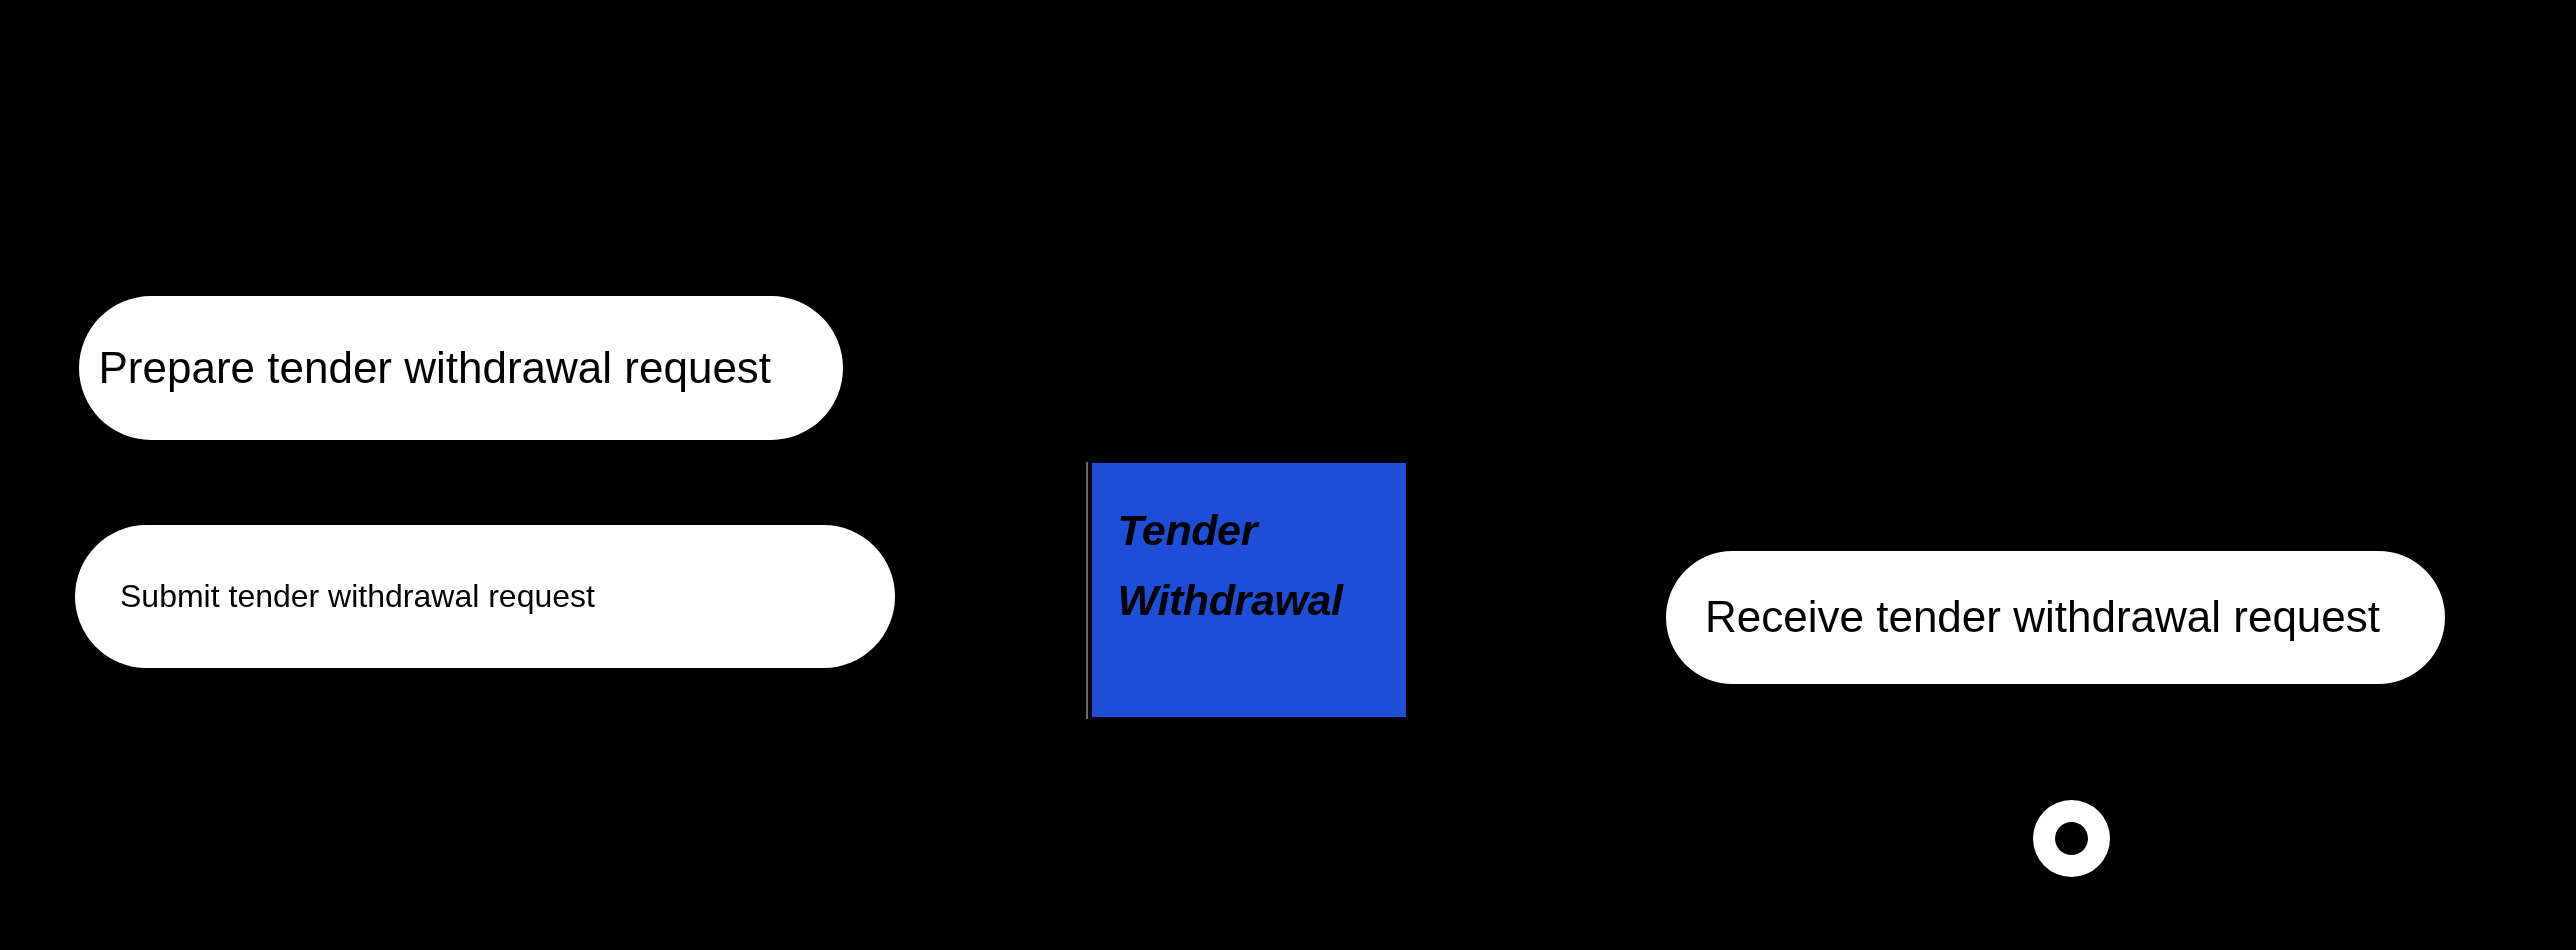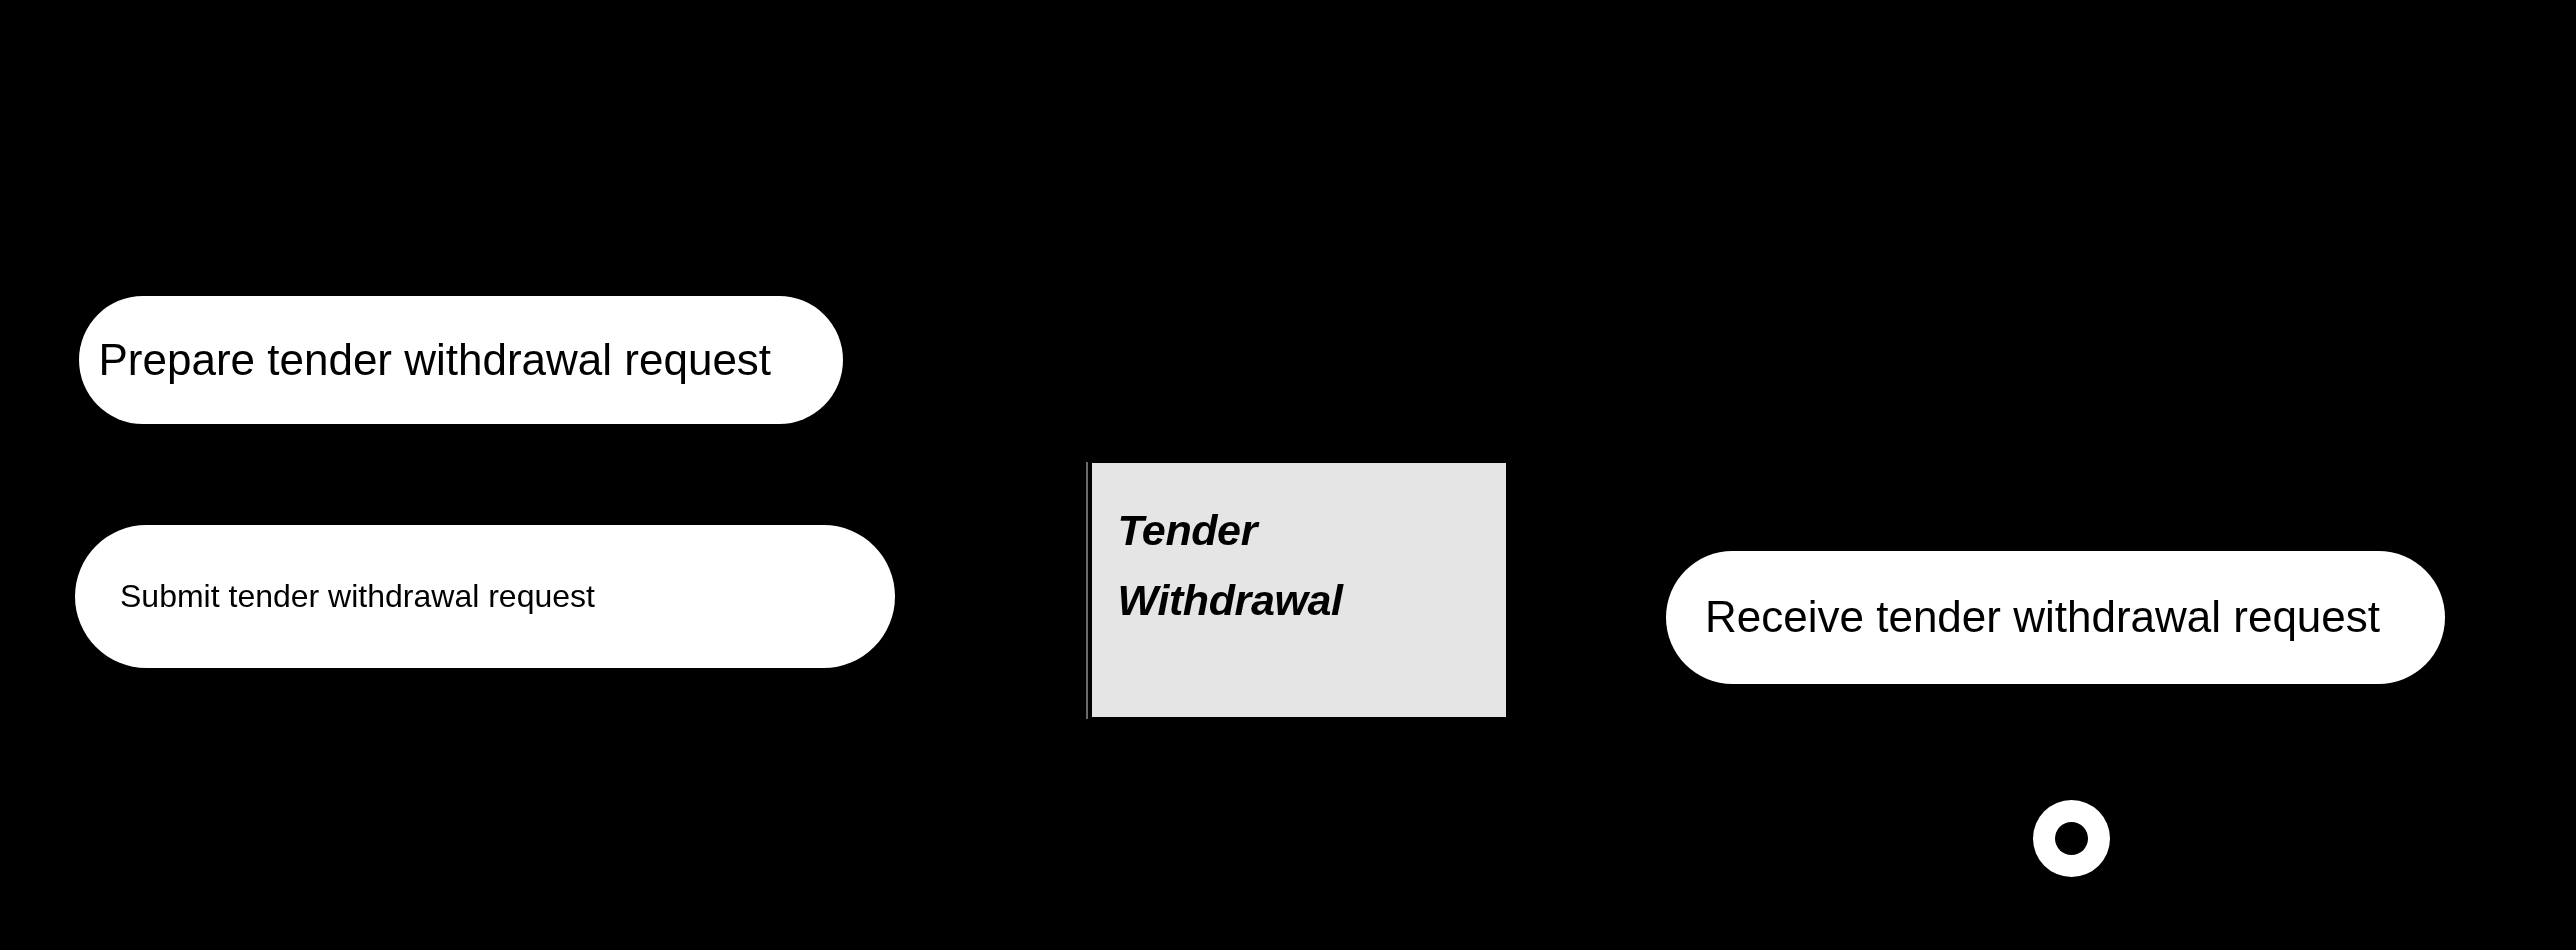--- a/index.html
+++ b/index.html
@@ -33,21 +33,21 @@
     white-space: nowrap;
     font-weight: 400;
     line-height: 1.1;
   }
 
   
   #node-prepare {
     left: 79px;
     top: 296px;
     width: 764px;
-    height: 128px;
+    height: 144px;
     padding-left: 16.5px;
   }
   #node-prepare .pill-label {
     font-size: 44px;
     margin-left: 3px;
   }
 
   
   #node-submit {
     left: 75px;
@@ -70,23 +70,23 @@
   }
   #node-receive .pill-label {
     font-size: 44px;
   }
 
   
   #node-tender-withdrawal {
     position: absolute;
     left: 1092px;
     top: 463px;
-    width: 414px;
+    width: 314px;
     height: 254px;
-    background: #e5e5e5;
+    background: #1d4ed8;
     box-sizing: border-box;
     padding: 33px 0 0 25.6px;
   }
   #node-tender-withdrawal .box-label {
     color: #000000;
     font-weight: bold;
     font-style: italic;
     font-size: 43px;
     line-height: 1.62;
     white-space: pre-line;

